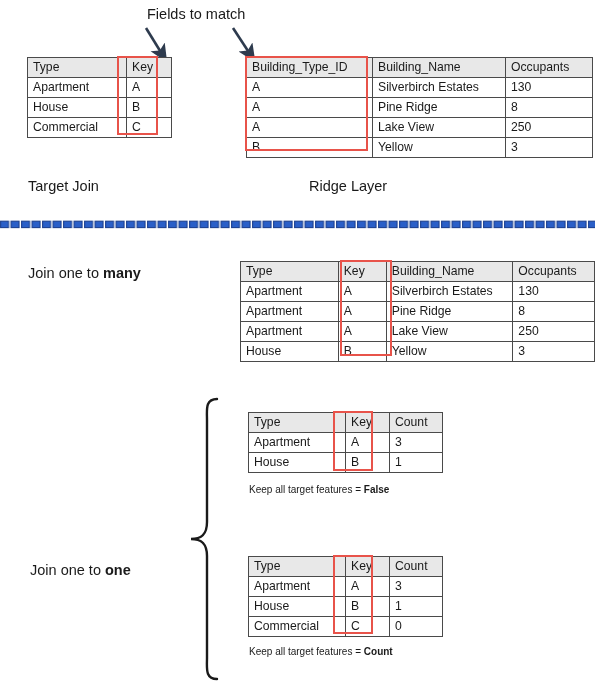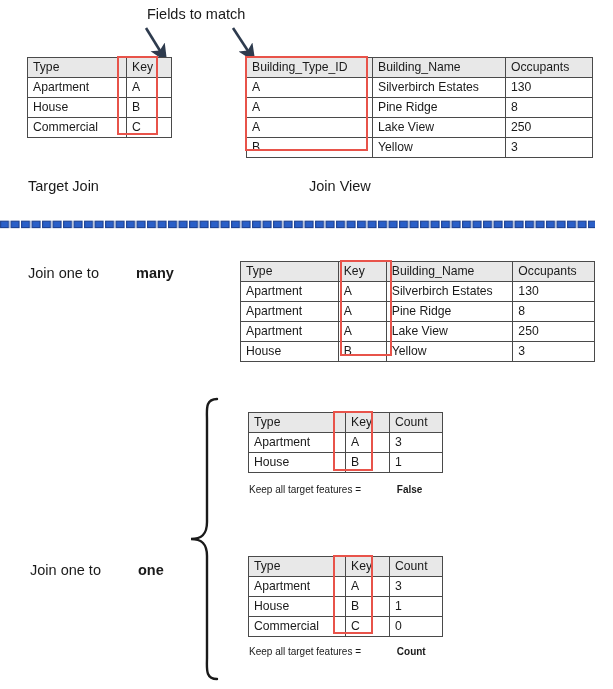--- a/index.html
+++ b/index.html
@@ -52,21 +52,21 @@
     background: transparent;
   }
 
   
   .lbl {
     font-size: 14.5px;
     color: #1a1a1a;
     white-space: nowrap;
   }
   .lbl.small { font-size: 10px; }
-  .lbl b { font-weight: bold; margin-left: 33px; }
+  .lbl b { font-weight: bold; }
 
   
   .divider {
     position: absolute;
     left: 0;
     width: 613px;
     height: 9px;
   }
 
   
@@ -148,21 +148,21 @@
           <td>B</td>
           <td>Yellow</td>
           <td>3</td>
         </tr>
       </tbody>
     </table>
   </div>
   <div class="redbox" style="left:245px; top:56px; width:123px; height:95px;"></div>
 
   <div class="abs lbl" style="left:28px; top:178px;">Target Join</div>
-  <div class="abs lbl" style="left:309px; top:178px;">Join View</div>
+  <div class="abs lbl" style="left:309px; top:178px;">Ridge Layer</div>
 
   <svg class="divider" style="top:220px;" width="613" height="9">
     <defs>
       <pattern id="dashpat" x="0" y="0" width="10.5" height="9" patternUnits="userSpaceOnUse">
         <rect x="0.6" y="1.2" width="8" height="6.4" fill="#2a5fc8" stroke="#1b3f8f" stroke-width="1.1"></rect>
       </pattern>
     </defs>
     <rect x="0" y="0" width="613" height="9" fill="url(#dashpat)"></rect>
   </svg>
 

